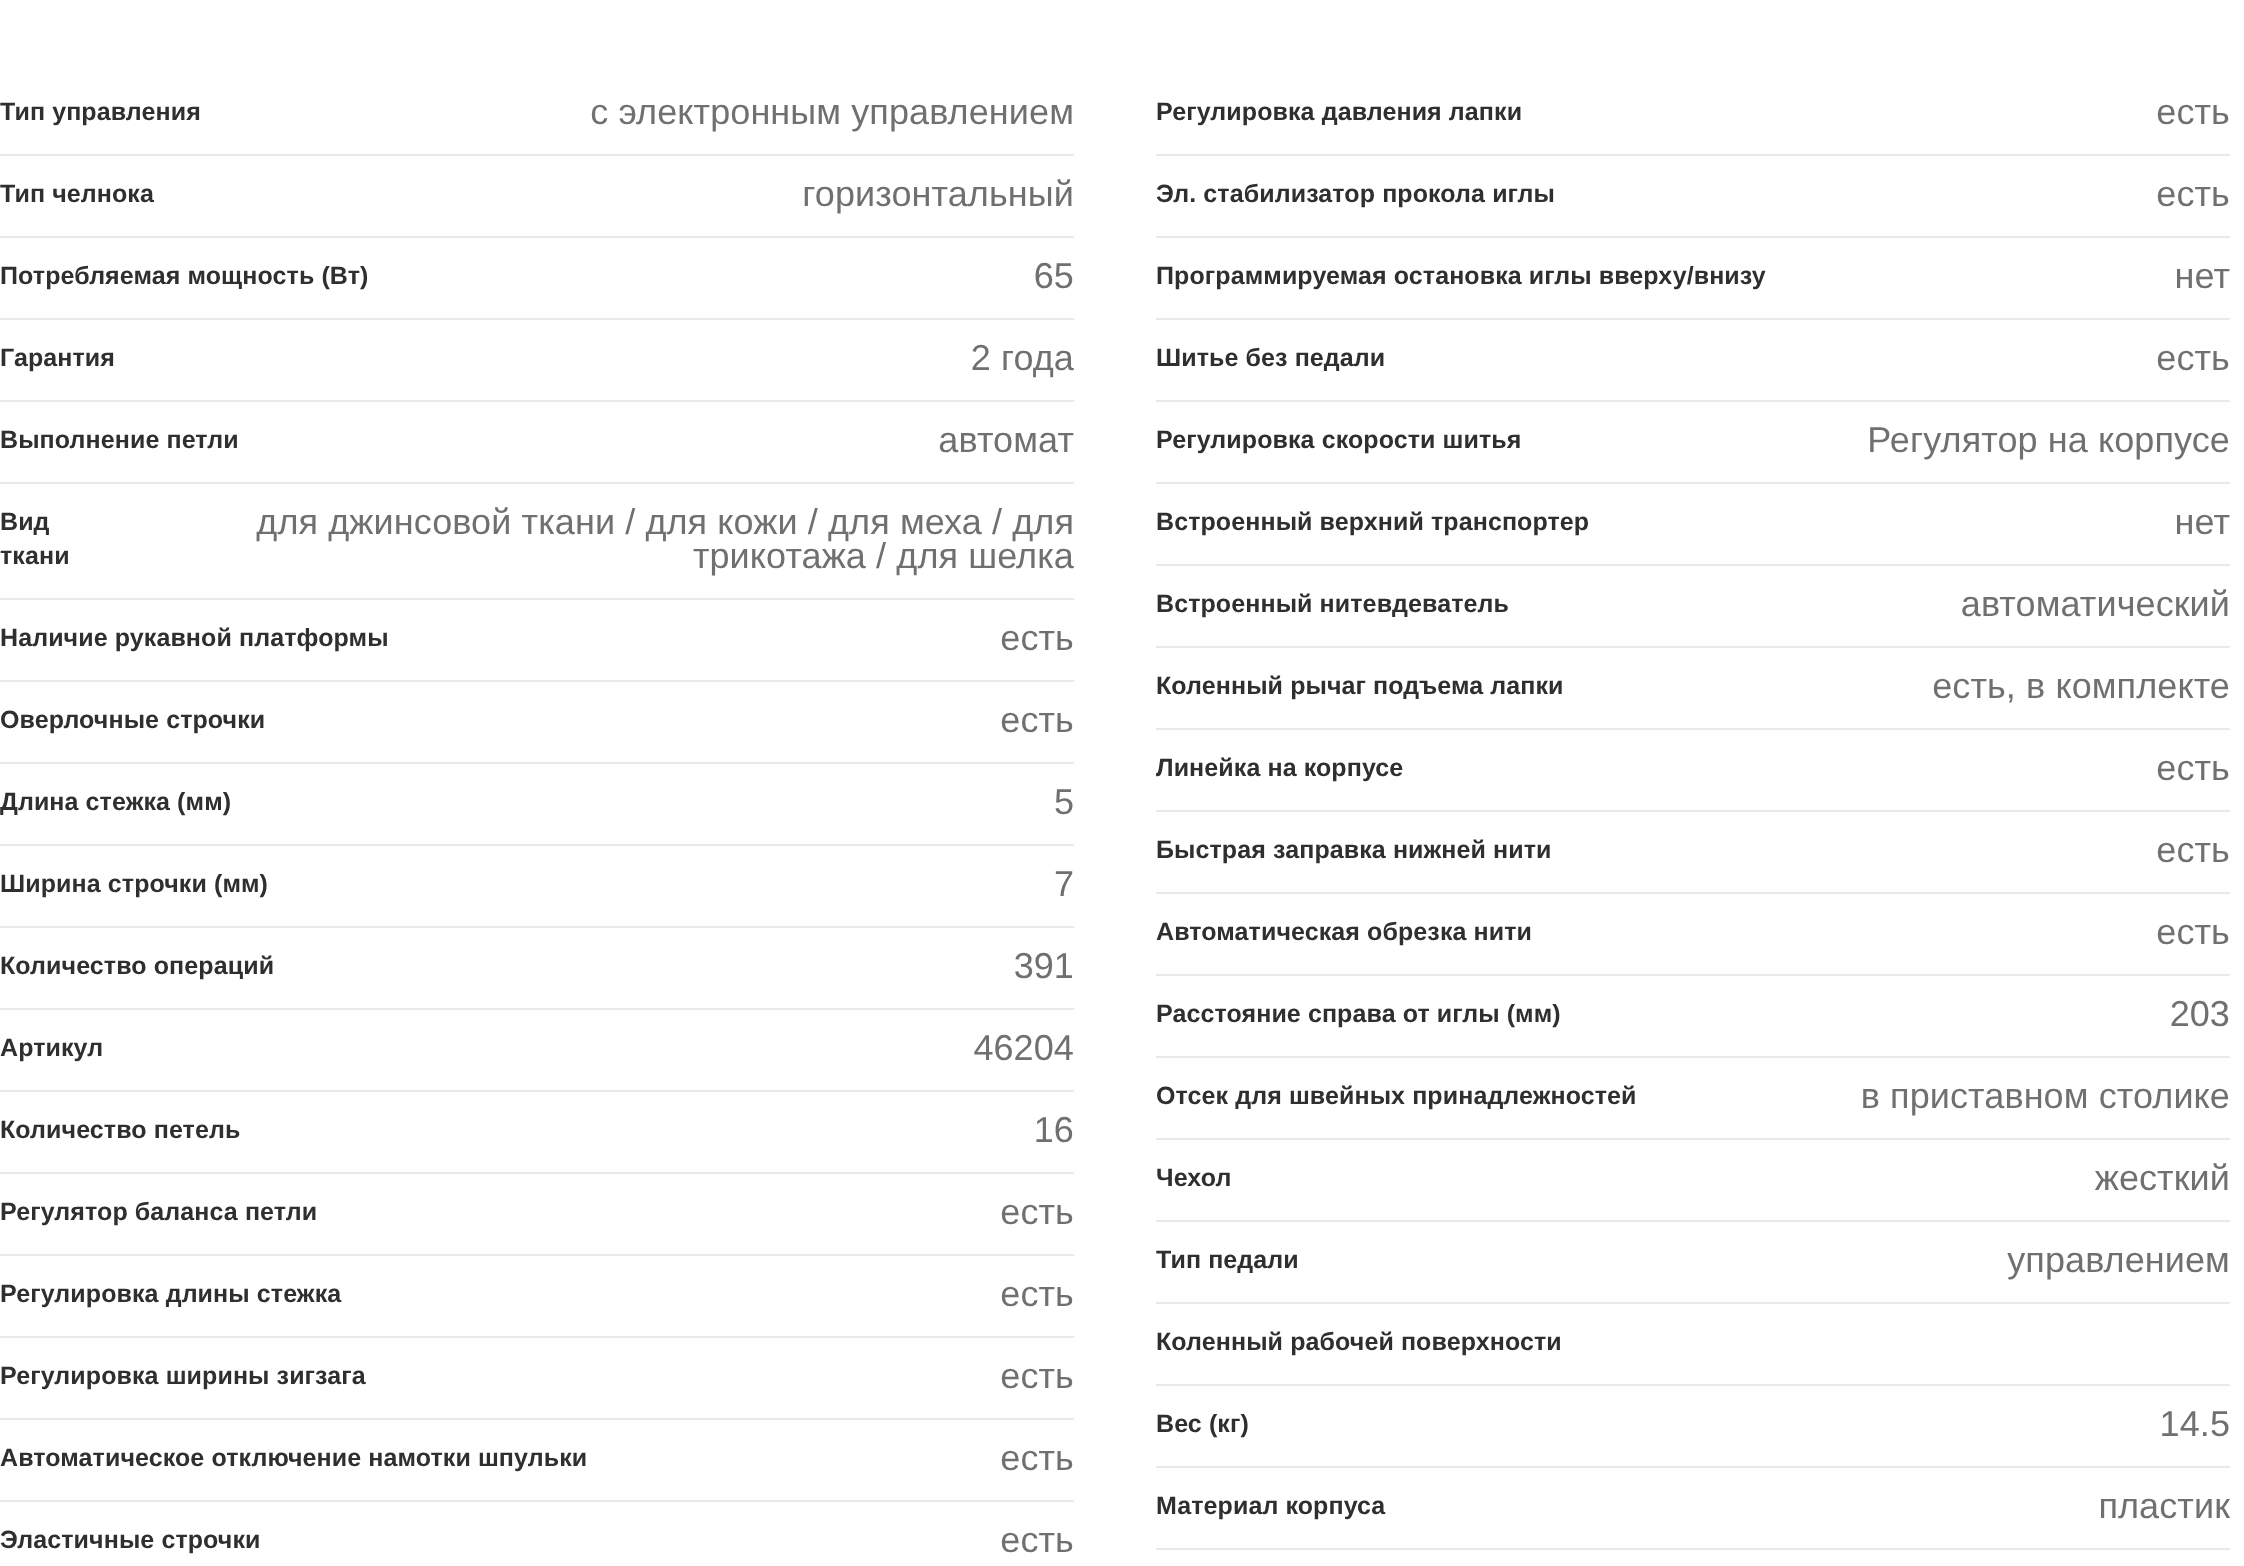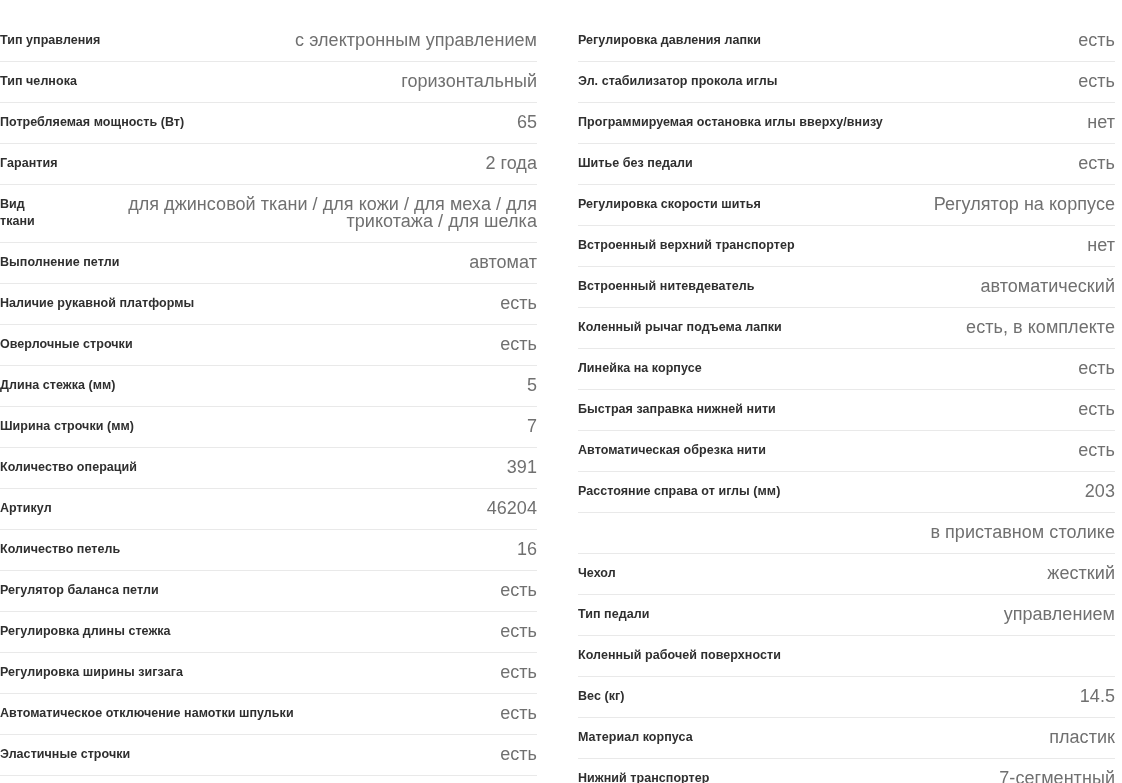--- a/index.html
+++ b/index.html
@@ -45,20 +45,21 @@
     align-items: flex-start;
     justify-content: space-between;
     gap: 14px;
     border-bottom: 1px solid #e9e9e9;
     padding: 11px 0 12px 0;
     min-height: 36px;
   }
 
   .spec-row:first-child {
     padding-top: 32px;
+    margin-top: 16px;
   }
 
   .spec-label {
     flex: 0 1 auto;
     max-width: 62%;
     font-size: 12.5px;
     font-weight: bold;
     line-height: 17px;
     color: #2f2f2f;
     letter-spacing: 0.05px;
@@ -97,28 +98,28 @@
       </div>
       <div class="spec-row">
         <div class="spec-label">Потребляемая мощность (Вт)</div>
         <div class="spec-value">65</div>
       </div>
       <div class="spec-row">
         <div class="spec-label">Гарантия</div>
         <div class="spec-value">2 года</div>
       </div>
       <div class="spec-row">
+        <div class="spec-label">Выполнение петли</div>
+        <div class="spec-value">автомат</div>
+      </div>
+      <div class="spec-row">
         <div class="spec-label narrow">Вид ткани</div>
         <div class="spec-value">для джинсовой ткани / для кожи / для меха / для трикотажа / для шелка</div>
       </div>
       <div class="spec-row">
-        <div class="spec-label">Выполнение петли</div>
-        <div class="spec-value">автомат</div>
-      </div>
-      <div class="spec-row">
         <div class="spec-label">Наличие рукавной платформы</div>
         <div class="spec-value">есть</div>
       </div>
       <div class="spec-row">
         <div class="spec-label">Оверлочные строчки</div>
         <div class="spec-value">есть</div>
       </div>
       <div class="spec-row">
         <div class="spec-label">Длина стежка (мм)</div>
         <div class="spec-value">5</div>
@@ -204,20 +205,21 @@
       </div>
       <div class="spec-row">
         <div class="spec-label">Автоматическая обрезка нити</div>
         <div class="spec-value">есть</div>
       </div>
       <div class="spec-row">
         <div class="spec-label">Расстояние справа от иглы (мм)</div>
         <div class="spec-value">203</div>
       </div>
       <div class="spec-row">
+        <div class="spec-label">Отсек для швейных принадлежностей</div>
         <div class="spec-value">в приставном столике</div>
       </div>
       <div class="spec-row">
         <div class="spec-label">Чехол</div>
         <div class="spec-value">жесткий</div>
       </div>
       <div class="spec-row">
         <div class="spec-label">Тип педали</div>
         <div class="spec-value">управлением</div>
       </div>

